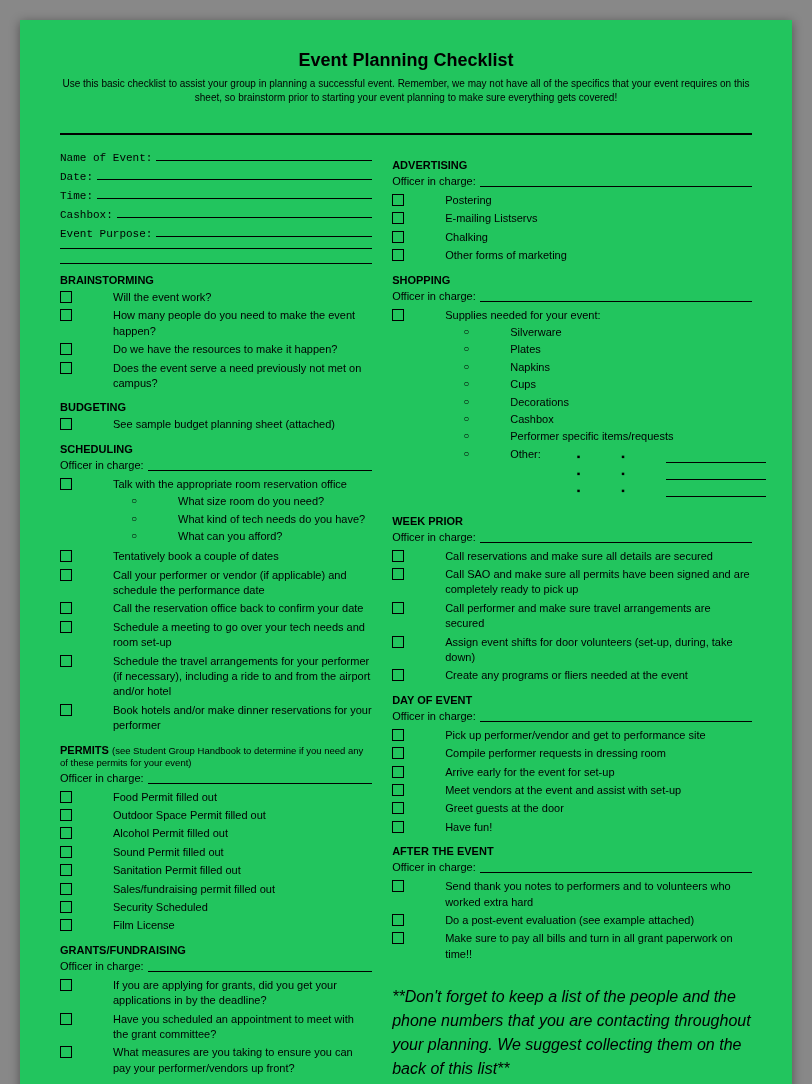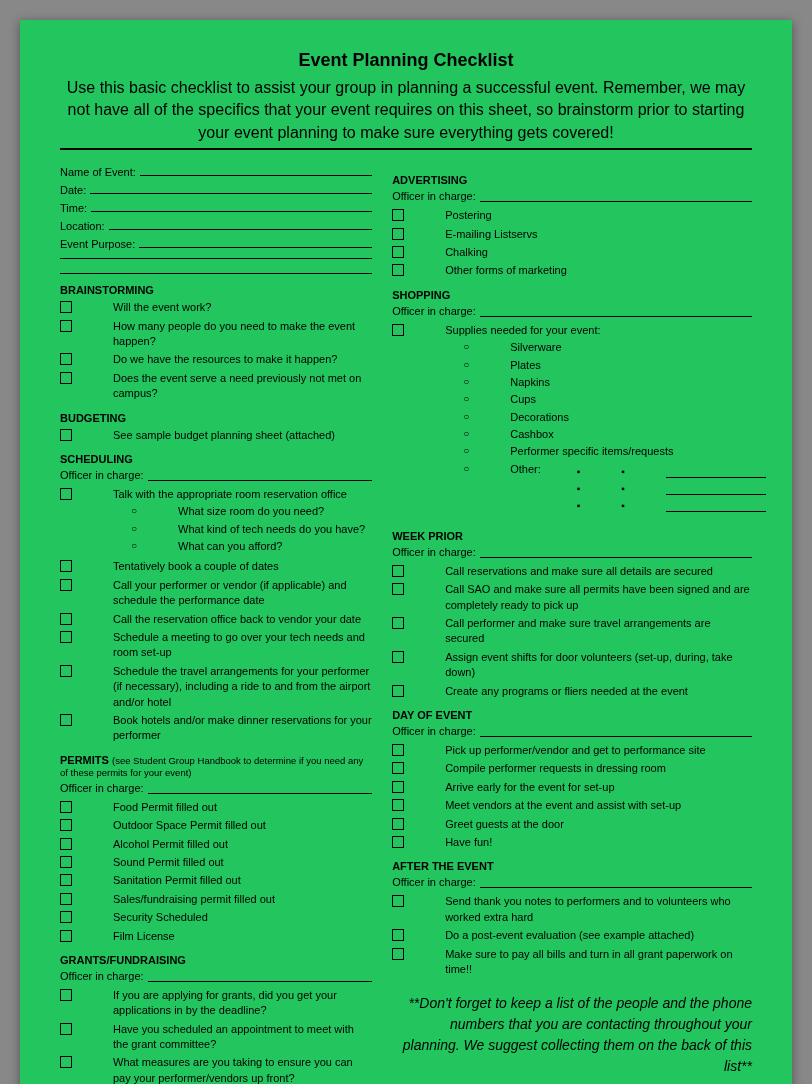--- a/index.html
+++ b/index.html
@@ -28,23 +28,23 @@
 
     .title {
       text-align: center;
       font-size: 18px;
       font-weight: bold;
       margin-bottom: 6px;
     }
 
     .subtitle {
       text-align: center;
-      font-size: 16px;
+      font-size: 10px;
       line-height: 1.4;
-      margin-bottom: 4px;
+      margin-bottom: 28px;
     }
 
     hr.top {
       border: none;
       border-top: 2px solid #000;
       margin-bottom: 14px;
     }
 
     .two-col {
       display: flex;
@@ -66,20 +66,21 @@
     .form-line {
       display: flex;
       align-items: baseline;
       margin-bottom: 4px;
       font-size: 11px;
     }
 
     .form-label {
       white-space: nowrap;
       margin-right: 4px;
+      font-family: Liberation Mono, monospace;
     }
 
     .form-underline {
       flex: 1;
       border-bottom: 1px solid #000;
       min-width: 40px;
       height: 12px;
     }
 
     hr.divider {
@@ -186,23 +187,23 @@
 
     .bullet-underline {
       flex: 1;
       border-bottom: 1px solid #000;
       height: 12px;
       min-width: 100px;
     }
 
     .italic-note {
       font-style: italic;
-      font-size: 14px;
-      text-align: right;
-      margin-top: 16px;
+      font-size: 16px;
+      text-align: left;
+      margin-top: 23px;
       line-height: 1.5;
     }
 
     .permits-note {
       font-size: 9.5px;
       font-weight: normal;
     }
   </style>
 </head>
 <body>
@@ -224,21 +225,21 @@
         </div>
         <div class="form-line">
           <span class="form-label">Date:</span>
           <div class="form-underline"></div>
         </div>
         <div class="form-line">
           <span class="form-label">Time:</span>
           <div class="form-underline"></div>
         </div>
         <div class="form-line">
-          <span class="form-label">Location:</span>
+          <span class="form-label">Cashbox:</span>
           <div class="form-underline"></div>
         </div>
         <div class="form-line">
           <span class="form-label">Event Purpose:</span>
           <div class="form-underline"></div>
         </div>
         <div style="border-bottom:1px solid #000; margin-top:8px;"></div>
       </div>
 
       <hr class="divider">
@@ -301,21 +302,21 @@
           <li>
             <span class="checkbox"></span>
             <span class="text">Tentatively book a couple of dates</span>
           </li>
           <li>
             <span class="checkbox"></span>
             <span class="text">Call your performer or vendor (if applicable) and schedule the performance date</span>
           </li>
           <li>
             <span class="checkbox"></span>
-            <span class="text">Call the reservation office back to vendor your date</span>
+            <span class="text">Call the reservation office back to confirm your date</span>
           </li>
           <li>
             <span class="checkbox"></span>
             <span class="text">Schedule a meeting to go over your tech needs and room set-up</span>
           </li>
           <li>
             <span class="checkbox"></span>
             <span class="text">Schedule the travel arrangements for your performer (if necessary), including a ride to and from the airport and/or hotel</span>
           </li>
           <li>

